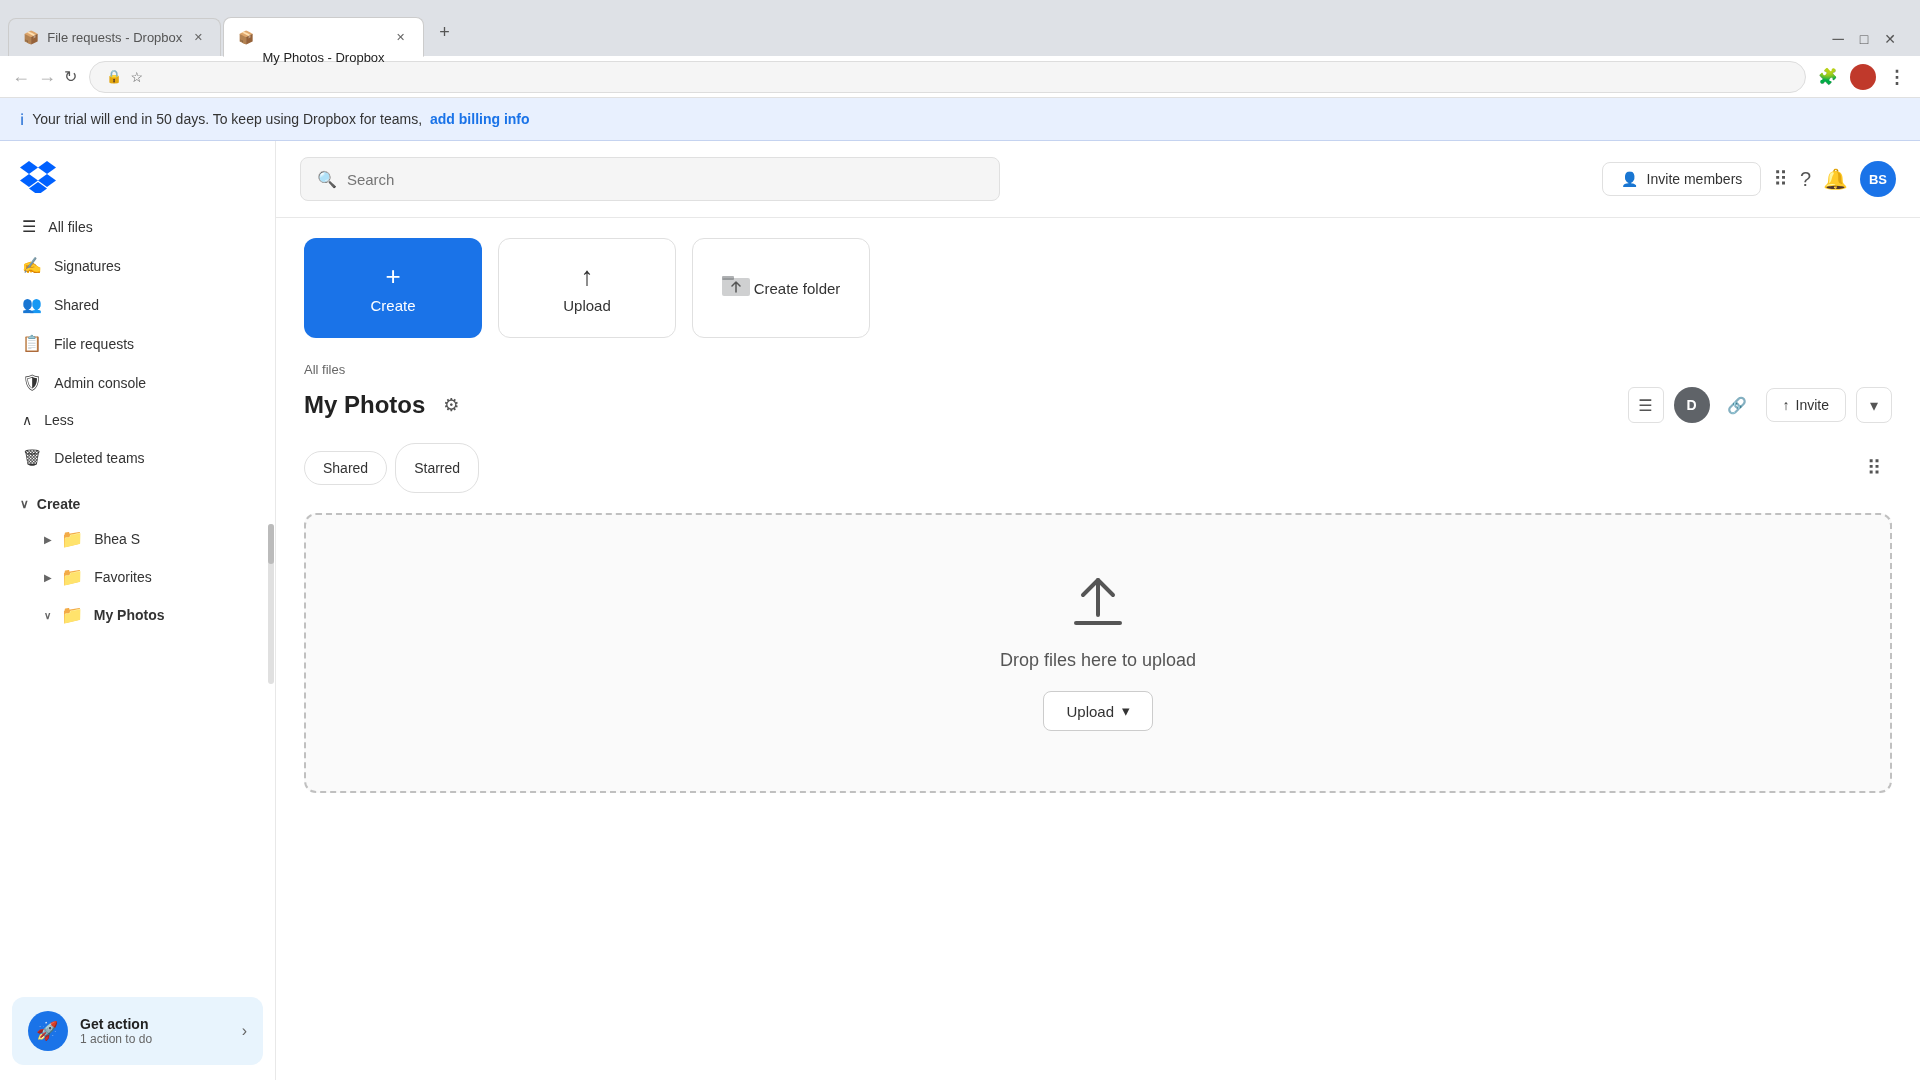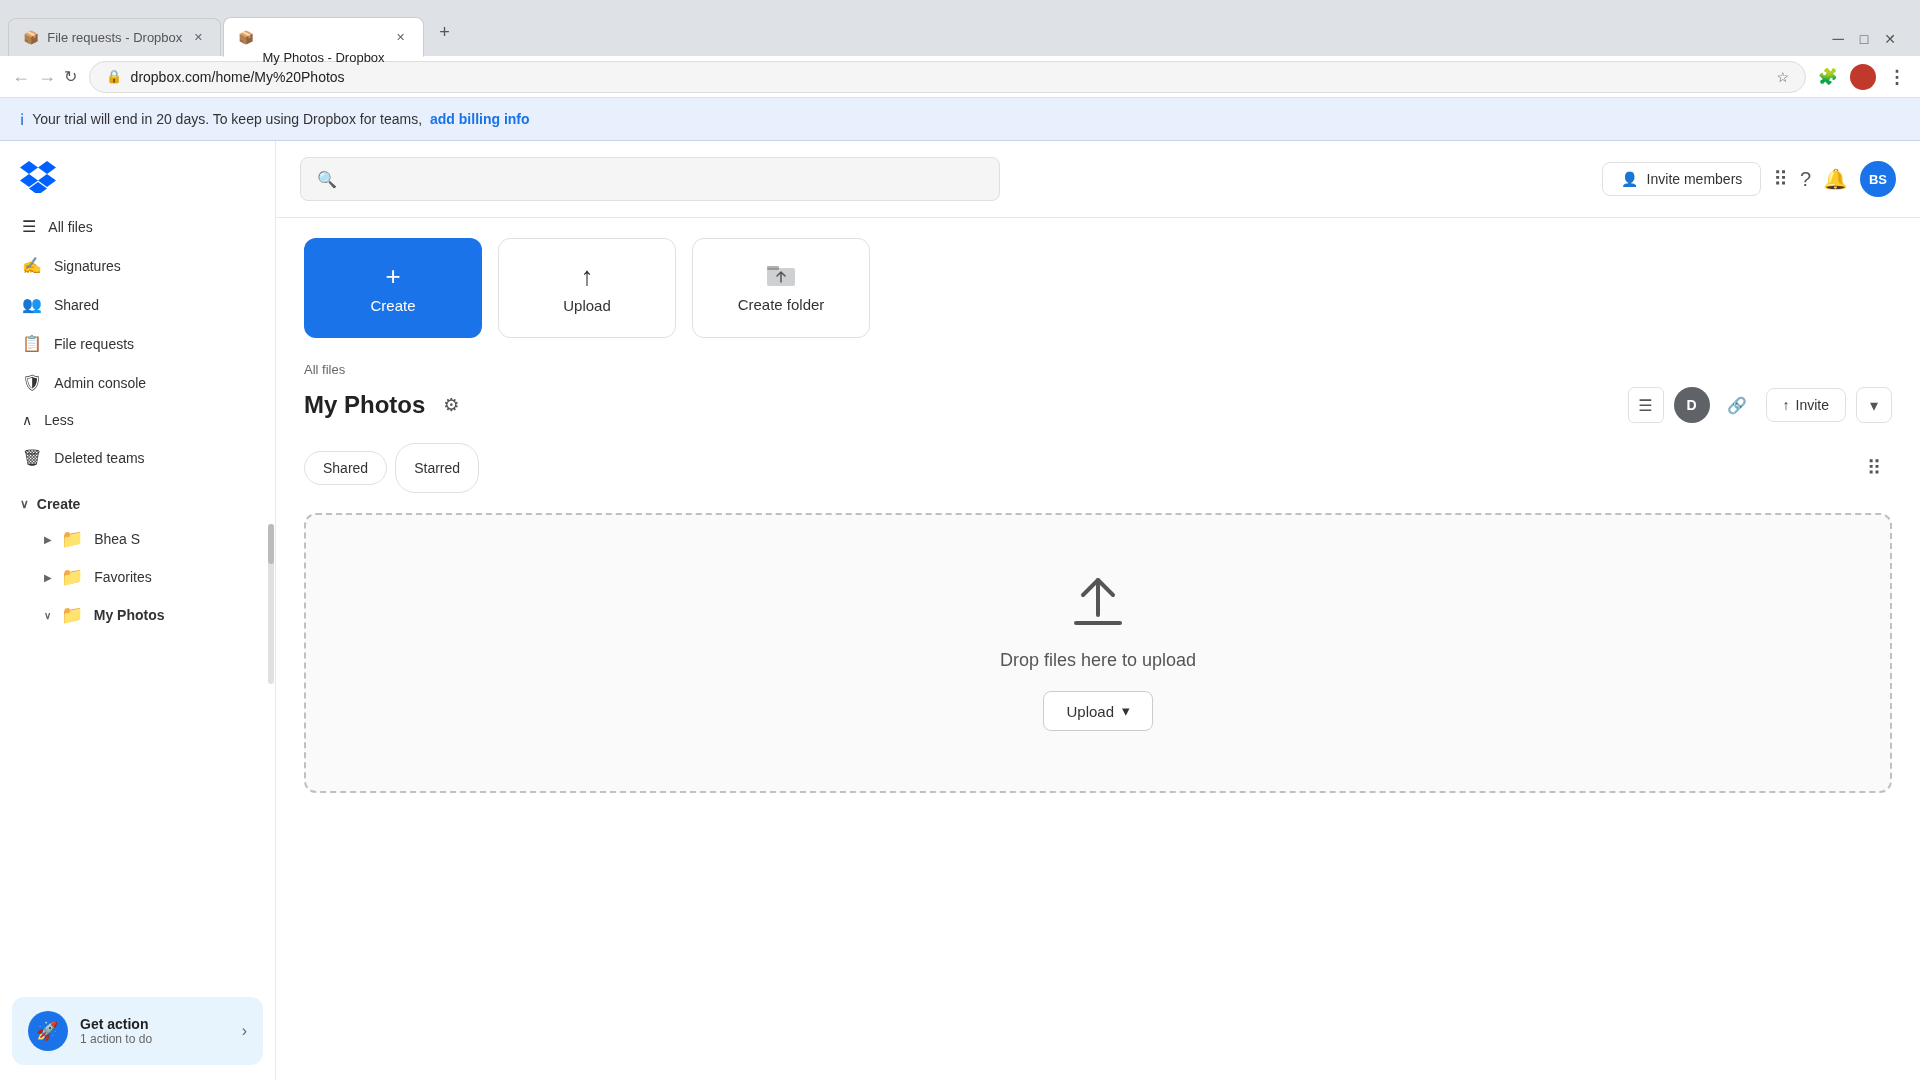--- a/index.html
+++ b/index.html
@@ -33,33 +33,32 @@
 </div>
 
 <div style="background:#fff; height:42px; display:flex; align-items:center; padding:0 12px; gap:12px; border-bottom:1px solid #e0e0e0;">
   <div style="display:flex; gap:8px; align-items:center;">
     <span style="font-size:18px; color:#aaa; cursor:default;">←</span>
     <span style="font-size:18px; color:#aaa; cursor:default;">→</span>
     <span style="font-size:16px; color:#555; cursor:pointer;">↻</span>
   </div>
   <div style="flex:1; height:32px; background:#f5f5f5; border-radius:20px; display:flex; align-items:center; padding:0 16px; gap:8px; border:1px solid #ddd;">
     <span style="font-size:13px; color:#555;">🔒</span>
-    <span style="font-size:14px; color:#222; flex:1;">dropbox.com/home/My%20Photos</span>
     <span style="font-size:14px; color:#555;">☆</span>
   </div>
   <div style="display:flex; align-items:center; gap:12px;">
     <span style="font-size:16px; color:#555; cursor:pointer;">🧩</span>
     <span style="font-size:16px; cursor:pointer; background:#c0392b; border-radius:50%; width:26px; height:26px; display:flex; align-items:center; justify-content:center; color:white; font-size:14px;"></span>
     <span style="font-size:18px; color:#555; cursor:pointer; font-weight:bold; letter-spacing:2px;">⋮</span>
   </div>
 </div>
 
 <div style="background:#e8f0fe; padding:10px 20px; font-size:14px; color:#333; display:flex; align-items:center; gap:8px; border-bottom:1px solid #c5d3f0;">
   <span style="color:#1967d2; font-size:16px;">ℹ</span>
-  <span>Your trial will end in 20 days. To keep using Dropbox for teams,</span>
+  <span>Your trial will end in 50 days. To keep using Dropbox for teams,</span>
   <a href="#" style="color:#1a73e8; font-weight:600; text-decoration:none;">add billing info</a>
 </div>
 
 <div style="display:flex; height:calc(1080px - 56px - 42px - 42px); background:#fff;">
 
   <div style="width:276px; background:#fff; border-right:1px solid #e8e8e8; display:flex; flex-direction:column; flex-shrink:0; position:relative;">
 
     <div style="padding:16px 20px 12px;">
       <svg width="36" height="36" viewBox="0 0 36 36" fill="none" xmlns="http://www.w3.org/2000/svg">
         <path d="M9 4L18 10.5L9 17L0 10.5L9 4Z" fill="#0061FF"></path>
@@ -142,20 +141,21 @@
       </div>
       <span style="margin-left:auto; color:#666; font-size:16px;">›</span>
     </div>
   </div>
 
   <div style="flex:1; display:flex; flex-direction:column; overflow:hidden;">
 
     <div style="padding:16px 24px; display:flex; align-items:center; gap:16px; border-bottom:1px solid #e8e8e8;">
       <div style="flex:1; max-width:700px; height:44px; background:#f5f5f5; border-radius:8px; display:flex; align-items:center; padding:0 16px; gap:10px; border:1px solid #e0e0e0;">
         <span style="font-size:16px; color:#666;">🔍</span>
+        <input type="text" style="border: none; background: transparent; outline: none; font-size: 15px; color: rgb(51, 51, 51); width: 100%;" placeholder="Search">
       </div>
       <div style="display:flex; align-items:center; gap:12px; margin-left:auto;">
         <div style="display:flex; align-items:center; gap:8px; padding:8px 18px; border:1px solid #e0e0e0; border-radius:8px; cursor:pointer; font-size:14px; color:#333; font-weight:500; background:#fff;">
           <span style="font-size:14px;">👤</span>
           <span>Invite members</span>
         </div>
         <span style="font-size:20px; color:#555; cursor:pointer;">⠿</span>
         <span style="font-size:20px; color:#555; cursor:pointer;">?</span>
         <span style="font-size:20px; color:#555; cursor:pointer;">🔔</span>
         <div style="width:36px; height:36px; border-radius:50%; background:#1a73e8; color:white; display:flex; align-items:center; justify-content:center; font-size:13px; font-weight:600; cursor:pointer;">BS</div>
@@ -169,21 +169,21 @@
         <div style="display:flex; flex-direction:column; align-items:center; justify-content:center; gap:8px; width:178px; height:100px; border-radius:12px; cursor:pointer; font-size:15px; color:#fff; font-weight:500; background:#1a73e8; border:none;">
           <span style="font-size:26px; line-height:1;">+</span>
           <span>Create</span>
         </div>
 
         <div style="display:flex; flex-direction:column; align-items:center; justify-content:center; gap:8px; width:178px; height:100px; border:1px solid #e0e0e0; border-radius:12px; cursor:pointer; font-size:15px; color:#333; font-weight:500; background:#fff;">
           <span style="font-size:26px; line-height:1;">↑</span>
           <span>Upload</span>
         </div>
 
-        <div style="display:flex; flex-direction:column; align-items:center; justify-content:center; gap:4px; width:178px; height:100px; border:1px solid #e0e0e0; border-radius:12px; cursor:pointer; font-size:15px; color:#333; font-weight:500; background:#fff;">
+        <div style="display:flex; align-items:center; justify-content:center; gap:4px; width:178px; height:100px; border:1px solid #e0e0e0; border-radius:12px; cursor:pointer; font-size:15px; color:#333; font-weight:500; background:#fff;">
           <span style="font-size:22px; line-height:1;">
             
             <svg width="28" height="24" viewBox="0 0 28 24" fill="none" xmlns="http://www.w3.org/2000/svg">
               <rect x="0" y="4" width="28" height="18" rx="2" fill="#5f6368" opacity="0.3"></rect>
               <rect x="0" y="2" width="12" height="4" rx="1" fill="#5f6368" opacity="0.5"></rect>
               <path d="M14 8 L14 18 M14 8 L10 12 M14 8 L18 12" stroke="#555" stroke-width="1.5" stroke-linecap="round"></path>
             </svg>
           </span>
           <span>Create folder</span>
         </div>

